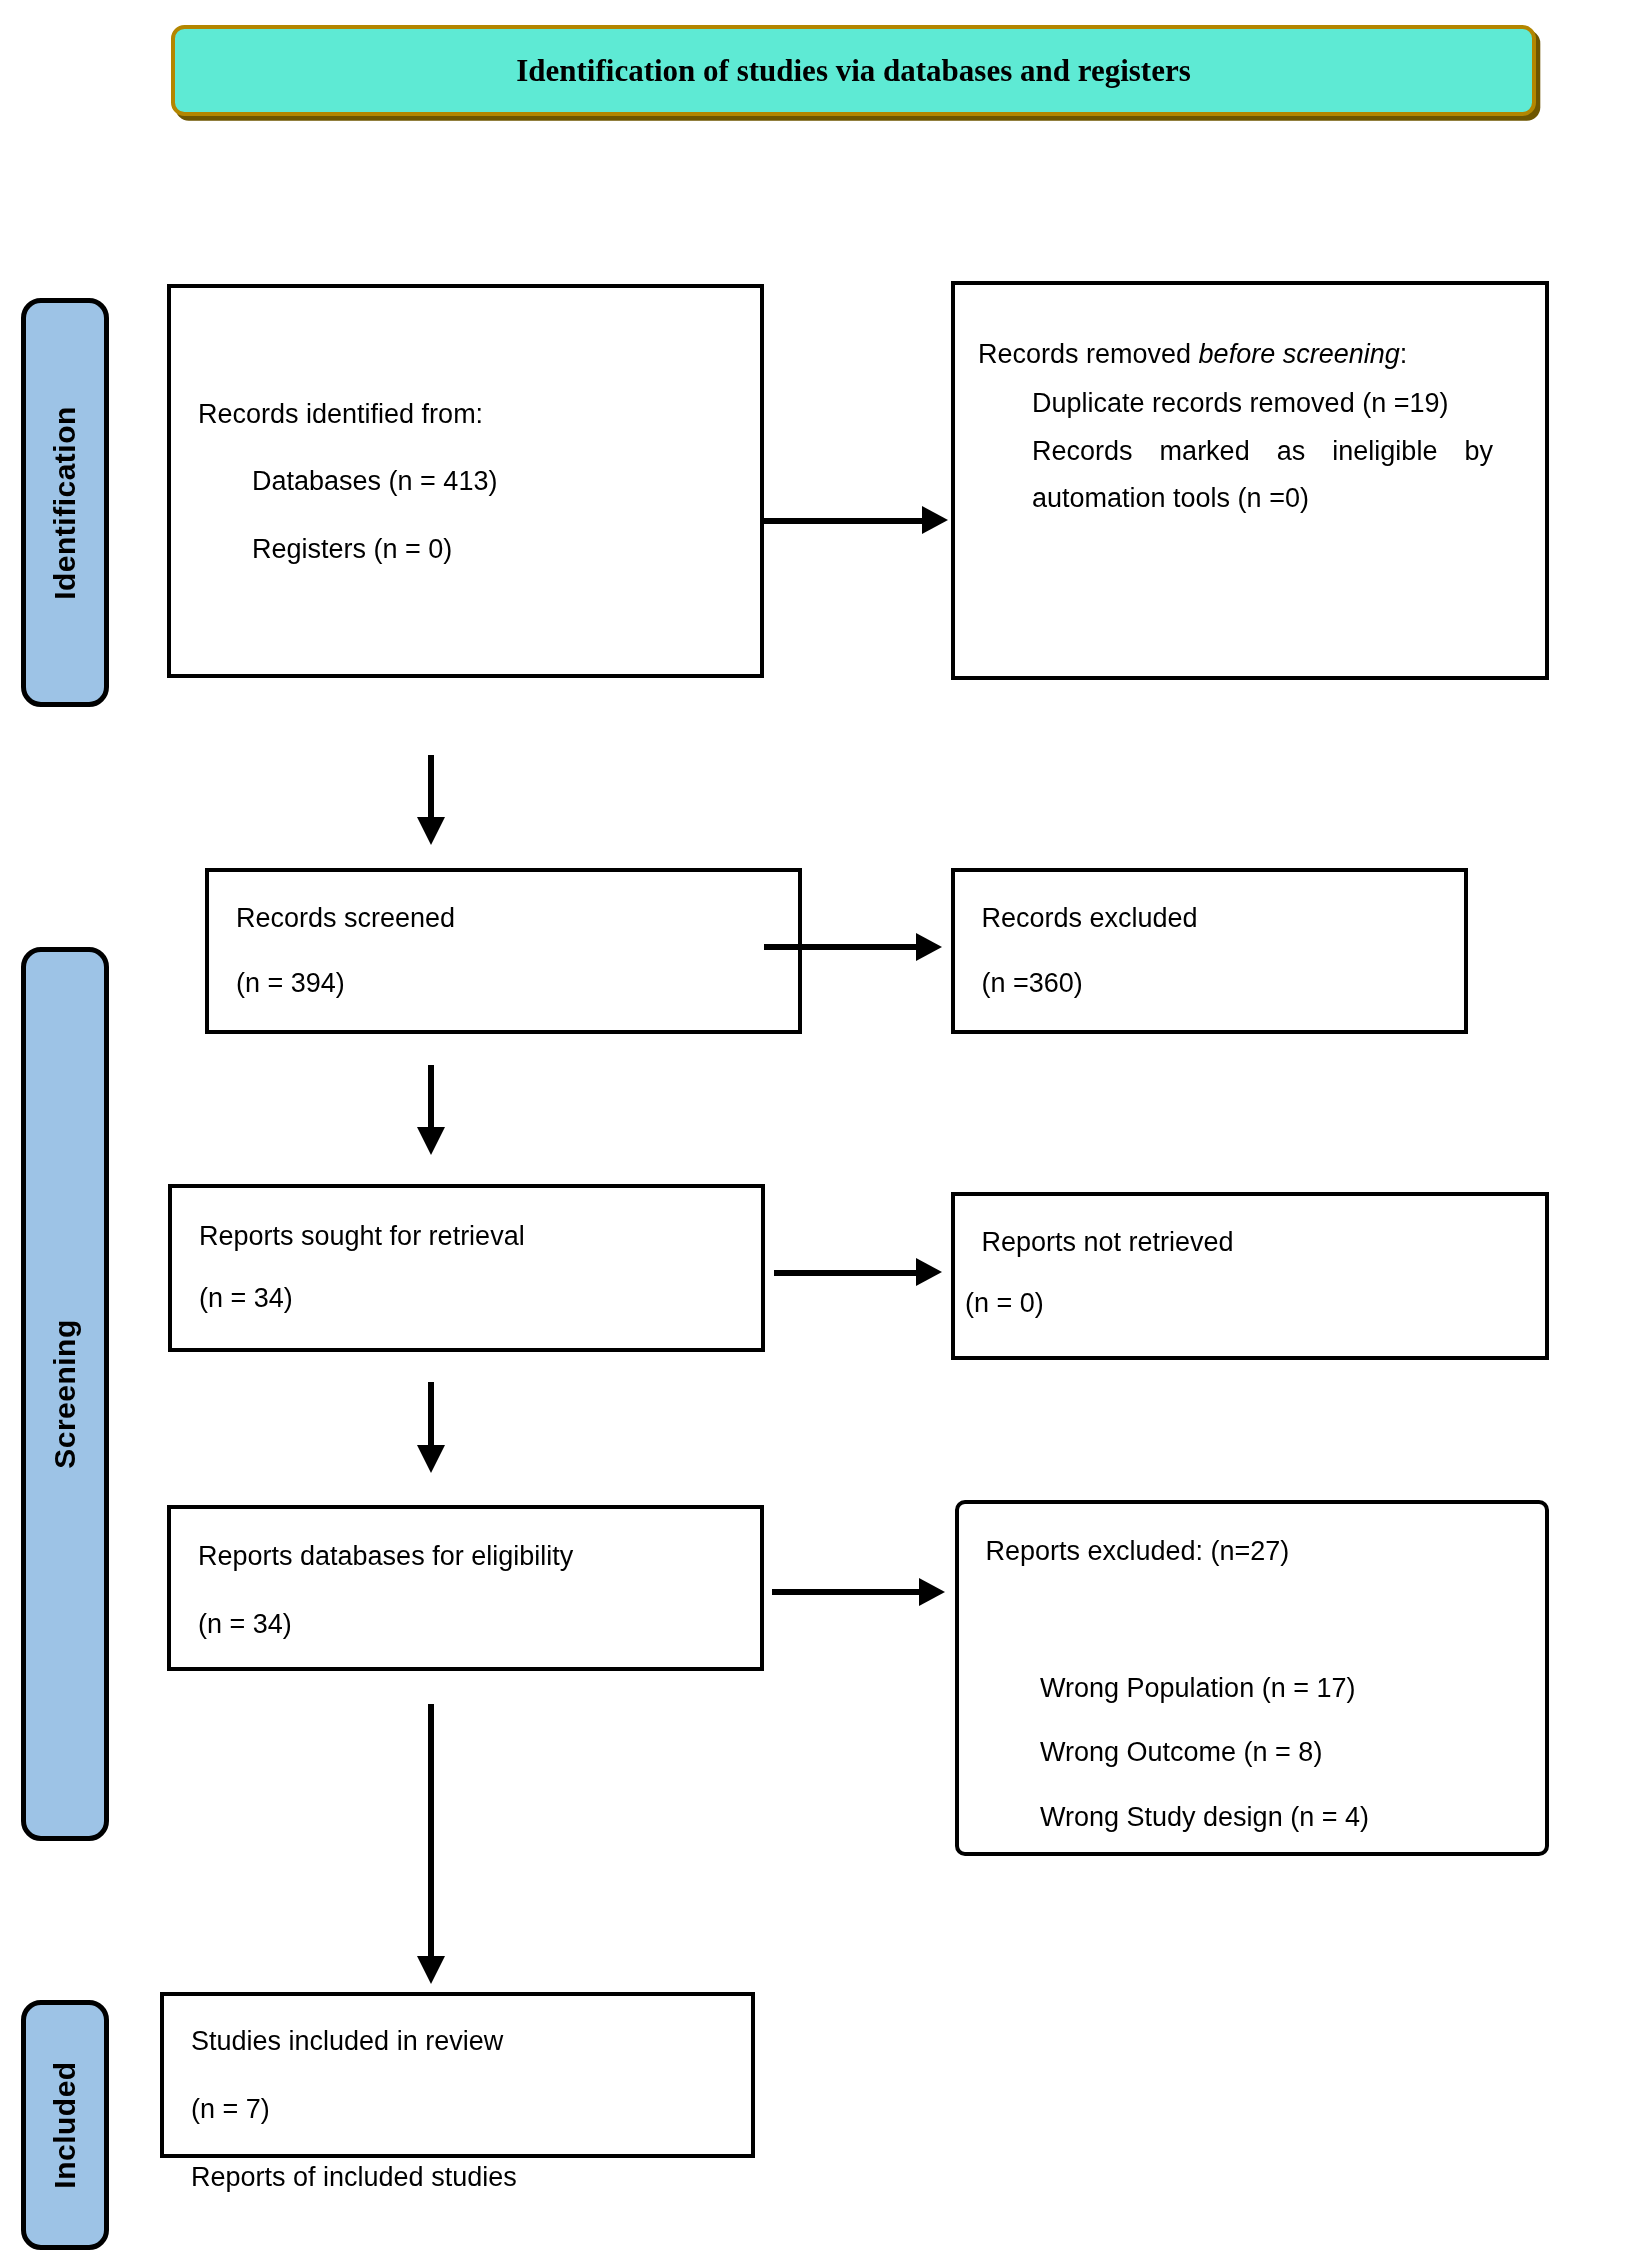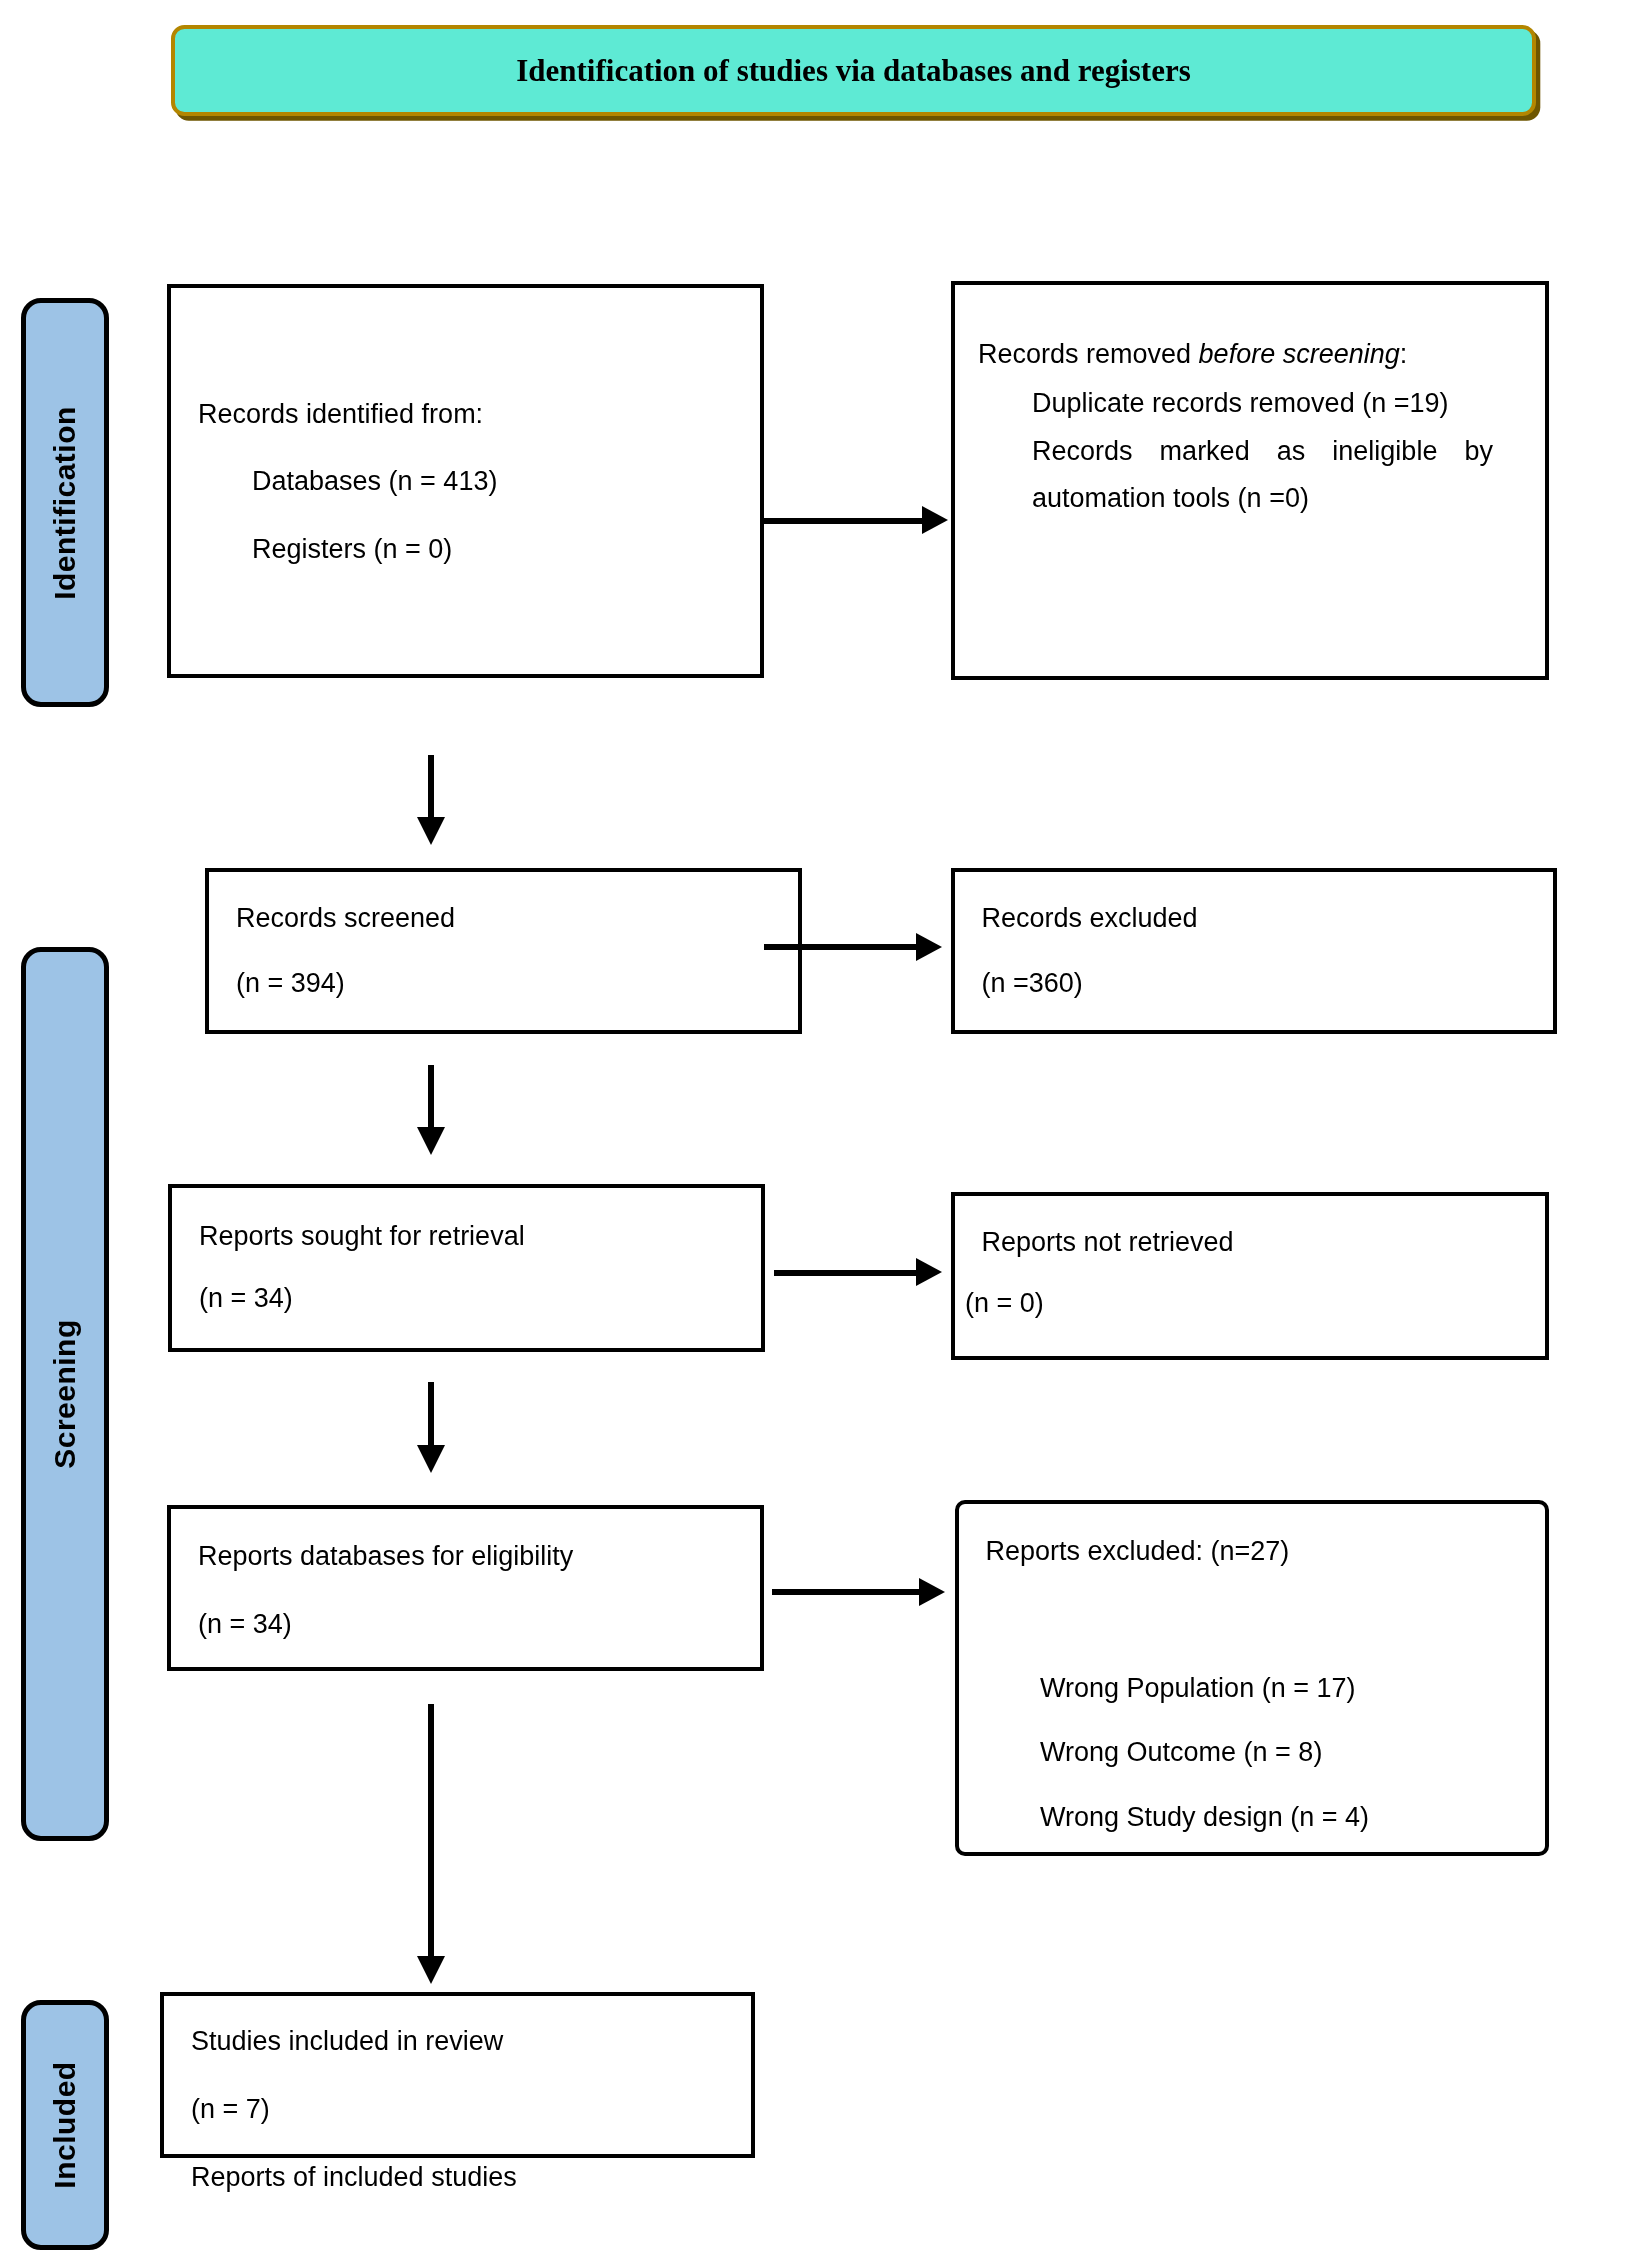--- a/index.html
+++ b/index.html
@@ -95,21 +95,21 @@
   </div>
   <div class="para" style="left:77px;top:95px;white-space:nowrap;">Duplicate records removed (n =19)</div>
   <div class="para para-justify" style="left:77px;top:143px;width:461px;">Records marked as ineligible by automation tools (n =0)</div>
 </div>
 
 <div class="fbox" style="left:168px;top:868px;width:597px;height:166px;margin-left:37px;">
   <div class="ln-compact" style="left:27px;top:14.4px;">Records screened</div>
   <div class="ln-compact" style="left:27px;top:79px;">(n = 394)</div>
 </div>
 
-<div class="fbox" style="left:951px;top:868px;width:606px;height:166px;">
+<div class="fbox" style="left:951px;top:868px;width:517px;height:166px;">
   <div class="ln-compact" style="left:26.4px;top:14.4px;">Records excluded</div>
   <div class="ln-compact" style="left:26.4px;top:79px;">(n =360)</div>
 </div>
 
 <div class="fbox" style="left:168px;top:1184px;width:597px;height:168px;">
   <div class="ln-compact" style="left:27px;top:16px;">Reports sought for retrieval</div>
   <div class="ln-compact" style="left:27px;top:78px;">(n = 34)</div>
 </div>
 
 <div class="fbox" style="left:951px;top:1192px;width:598px;height:168px;">

